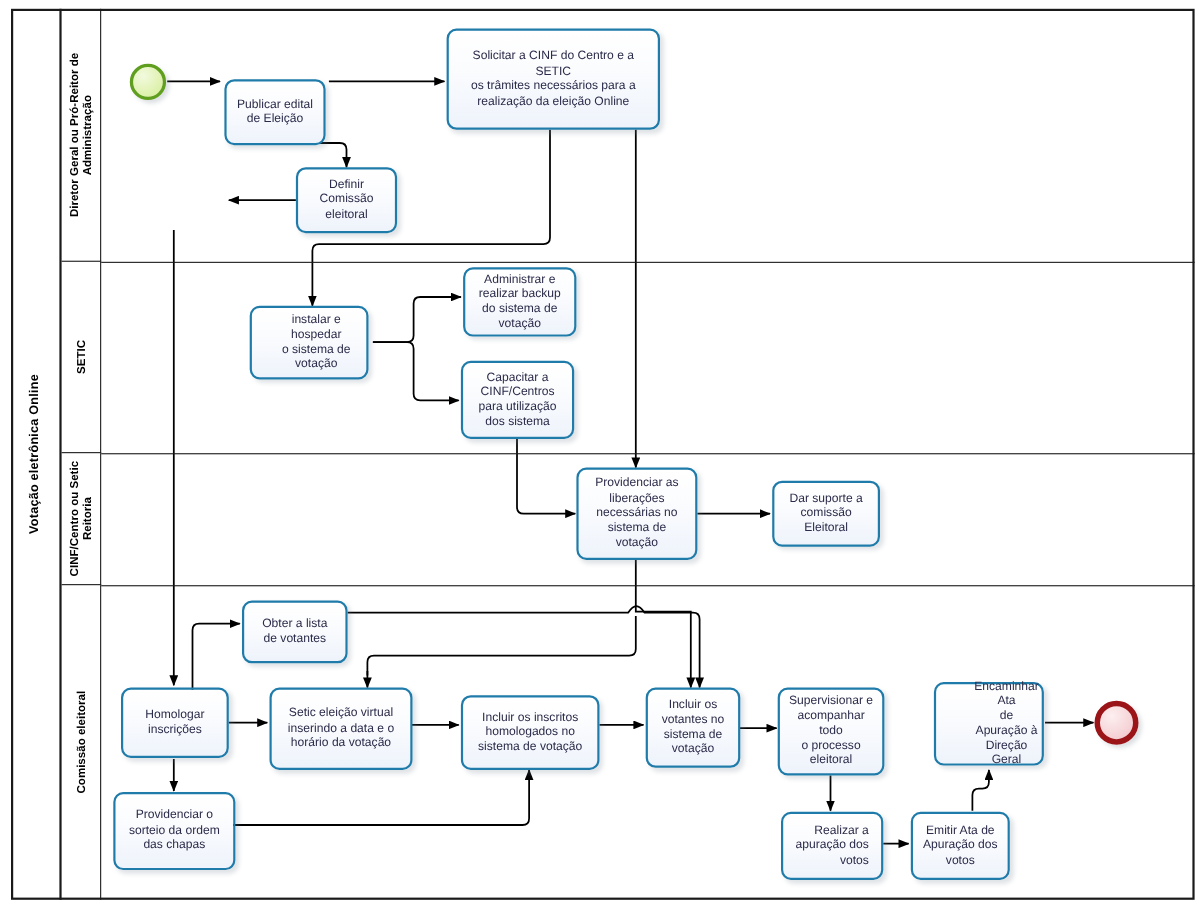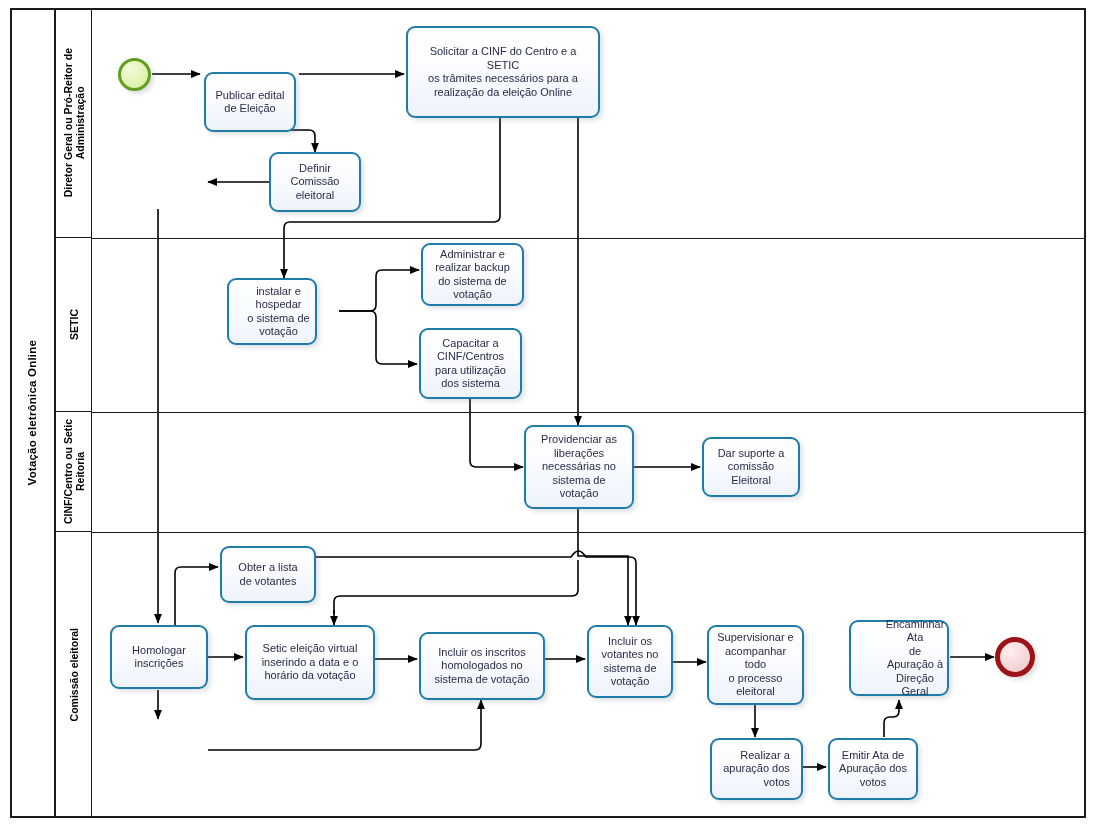--- a/index.html
+++ b/index.html
@@ -216,21 +216,21 @@
 realização da eleição Online</span>
   </div>
 
   <div class="task" style="left:269px; top:152px; width:92px; height:60px;">
     <span>Definir
 Comissão
 eleitoral</span>
   </div>
 
 
-  <div class="task" style="left:227px; top:278px; width:90px; height:67px;padding-left:17px;">
+  <div class="task" style="left:227px; top:278px; width:108px; height:67px;padding-left:17px;">
     <span>instalar e hospedar
 o sistema  de
 votação</span>
   </div>
 
   <div class="task" style="left:421px; top:243px; width:103px; height:63px;">
     <span>Administrar e
 realizar backup
 do sistema de
 votação</span>
@@ -260,20 +260,25 @@
   <div class="task" style="left:220px; top:546px; width:96px; height:57px;">
     <span>Obter a lista
 de votantes</span>
   </div>
 
   <div class="task" style="left:110px; top:625px; width:98px; height:64px;">
     <span>Homologar
 inscrições</span>
   </div>
 
+  <div class="task" style="left:103px; top:720px; width:111px; height:71px;">
+    <span>Providenciar o
+sorteio da ordem
+das chapas</span>
+  </div>
 
   <div class="task" style="left:245px; top:625px; width:130px; height:75px;">
     <span>Setic eleição virtual
 inserindo a data e o
 horário da votação</span>
   </div>
 
   <div class="task" style="left:419px; top:632px; width:126px; height:68px;">
     <span>Incluir os inscritos
 homologados no

